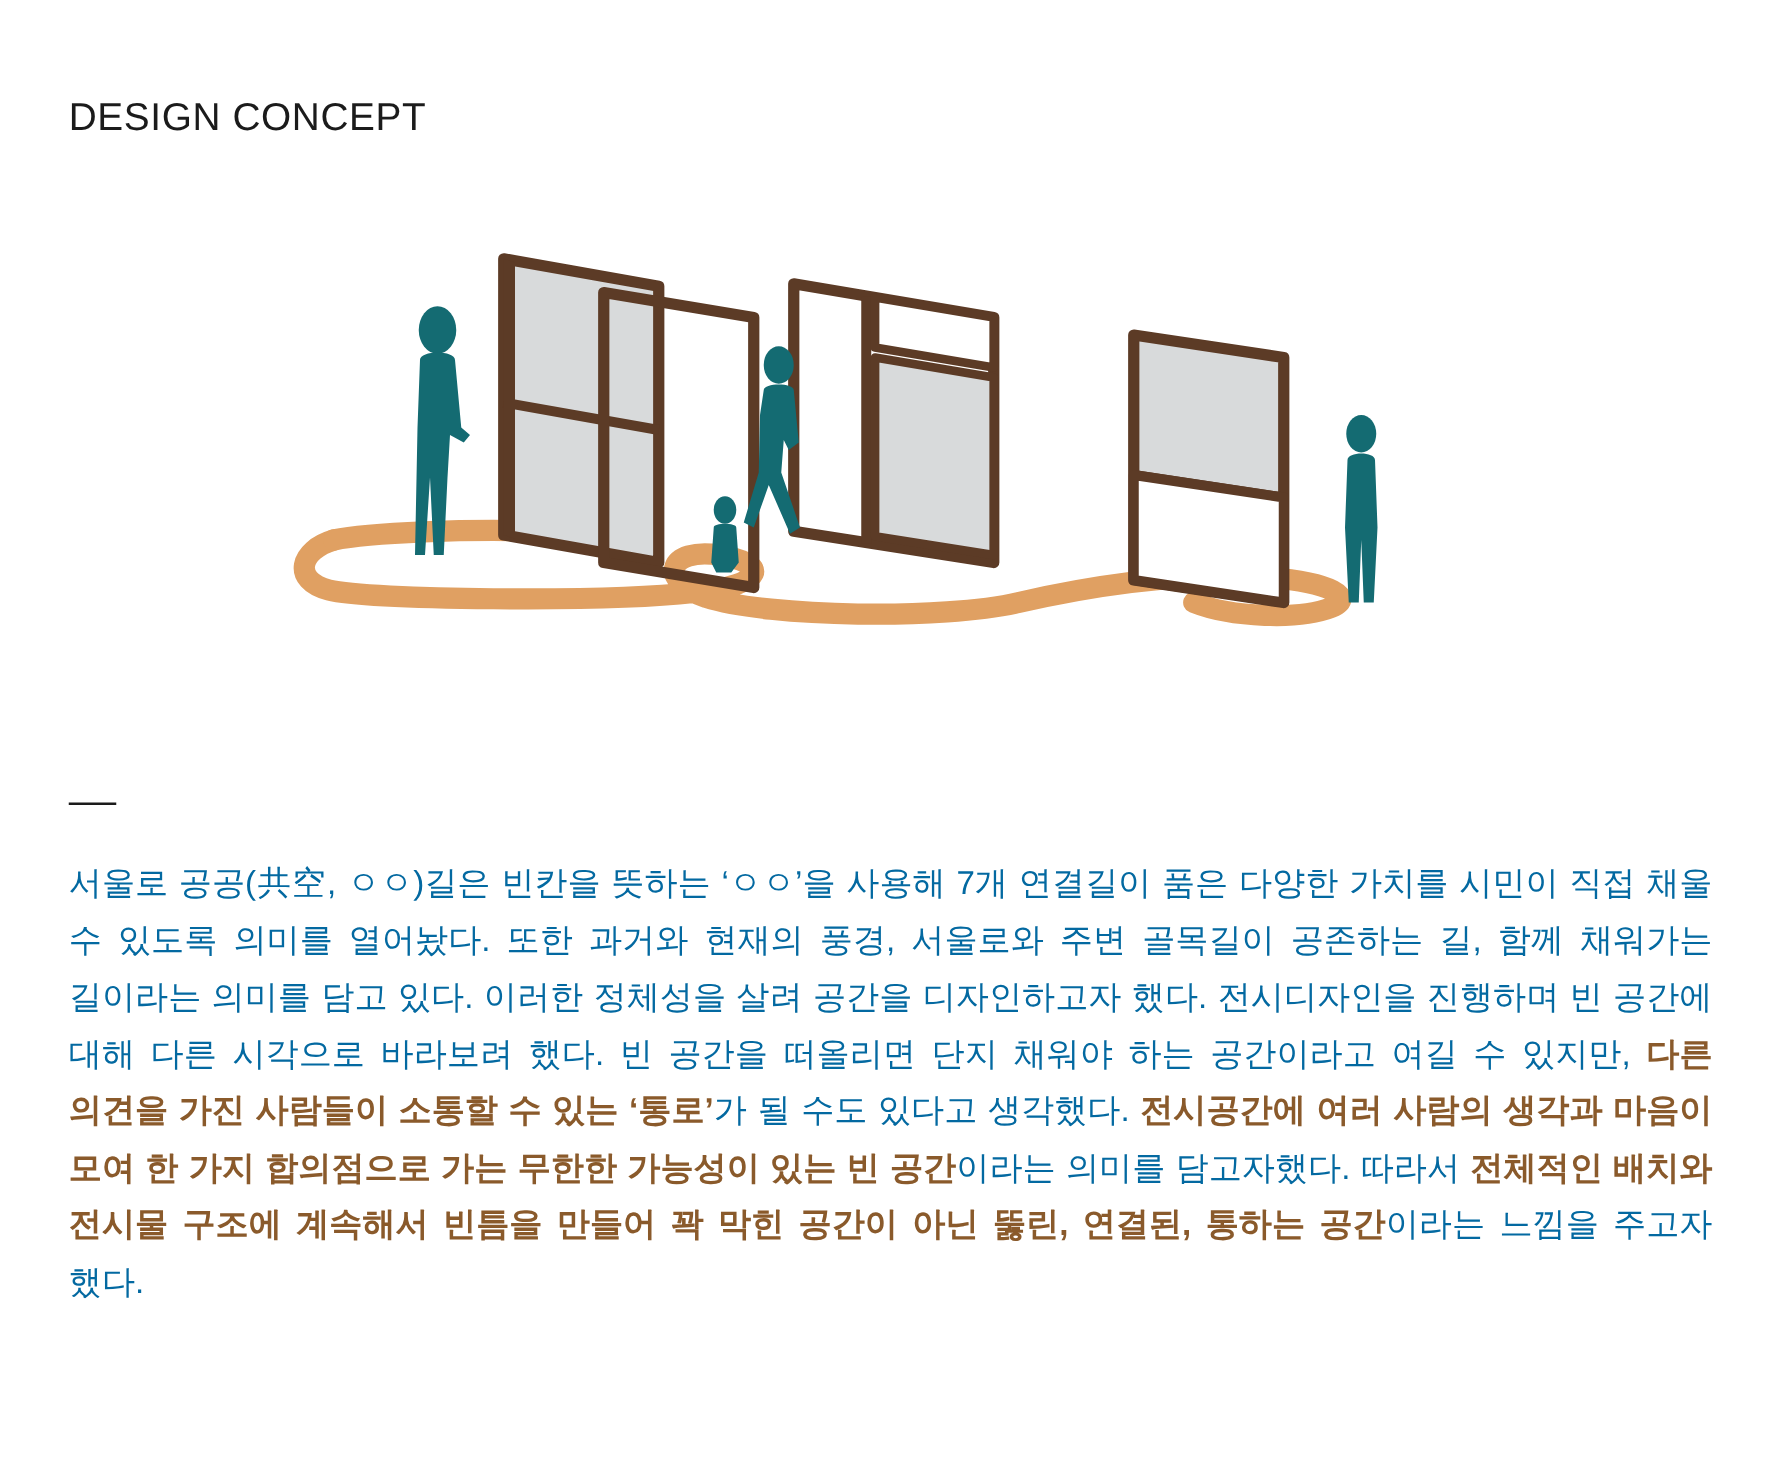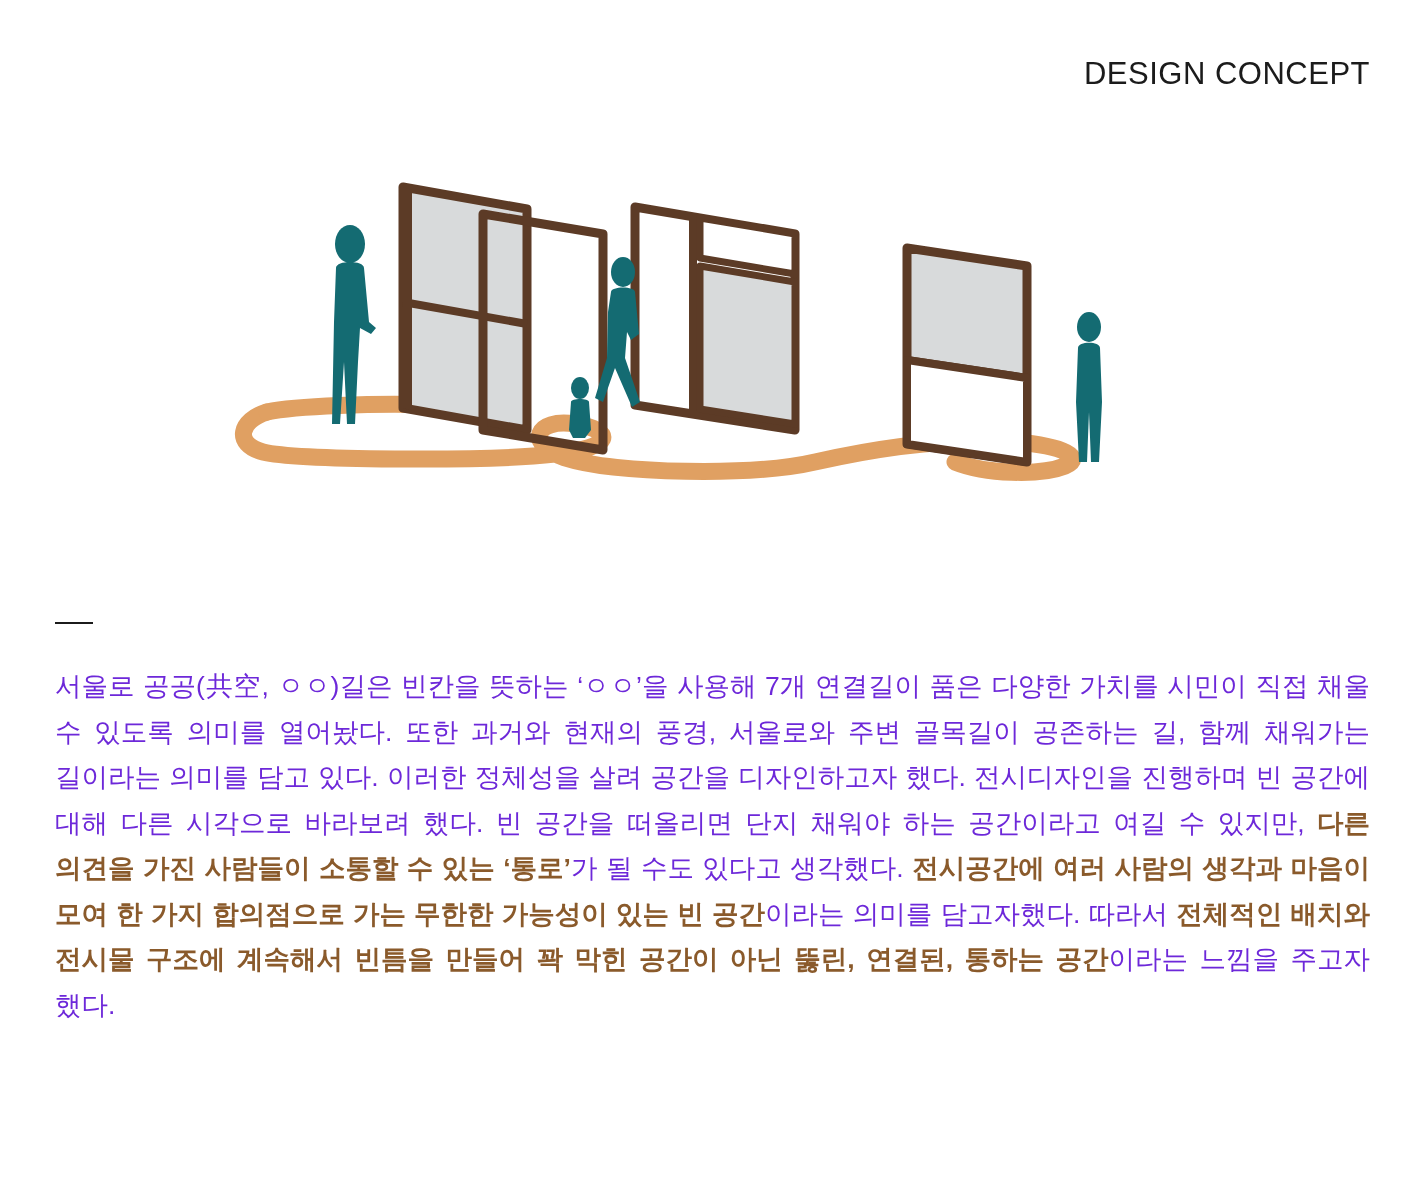--- a/index.html
+++ b/index.html
@@ -23,22 +23,21 @@
     box-sizing: border-box;
     padding: 0 55px;
   }
   .section-title {
     font-family: "Liberation Sans", sans-serif;
     font-size: 31px;
     font-weight: 500;
     letter-spacing: 0.5px;
     color: #1b1b1b;
     margin: 0;
-    padding-top: 56px;
-    text-align: right;
+    padding-top: 76px;
   }
   .illustration-wrap {
     position: relative;
     width: 1315px;
     height: 400px;
     margin-top: 70px;
   }
   .illustration-wrap svg {
     display: block;
   }
@@ -57,21 +56,21 @@
     text-align: justify;
     text-justify: inter-word;
     width: 1315px;
     word-break: keep-all;
   }
   .body-text b {
     color: #8a5a2b;
     font-weight: 700;
   }
   .body-text .plain {
-    color: #6d28d9;
+    color: #0369a1;
     font-weight: 400;
   }
 </style>
 </head>
 <body>
 
 <div class="page">
 
   <h1 class="section-title">DESIGN CONCEPT</h1>
 

